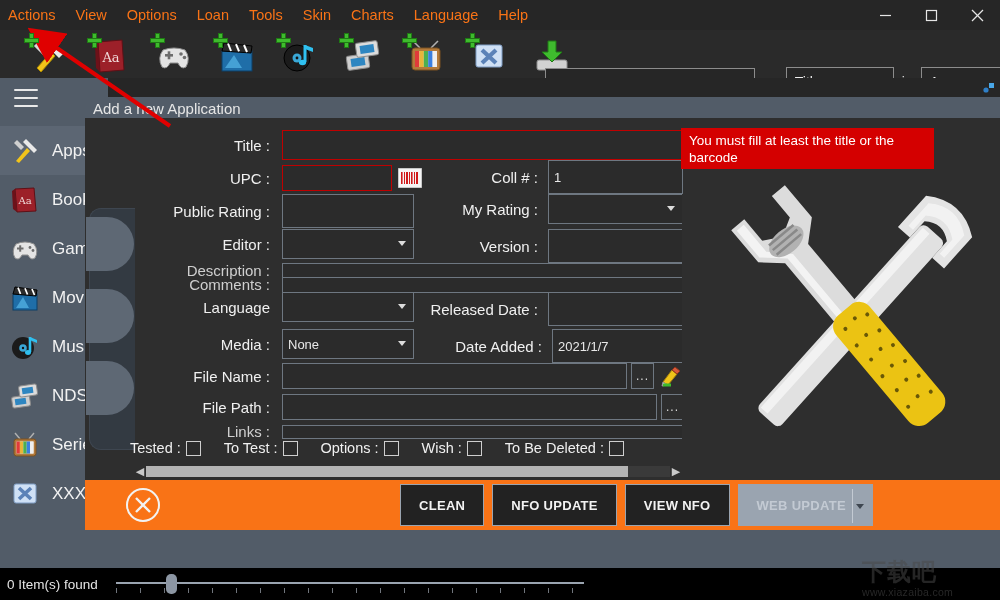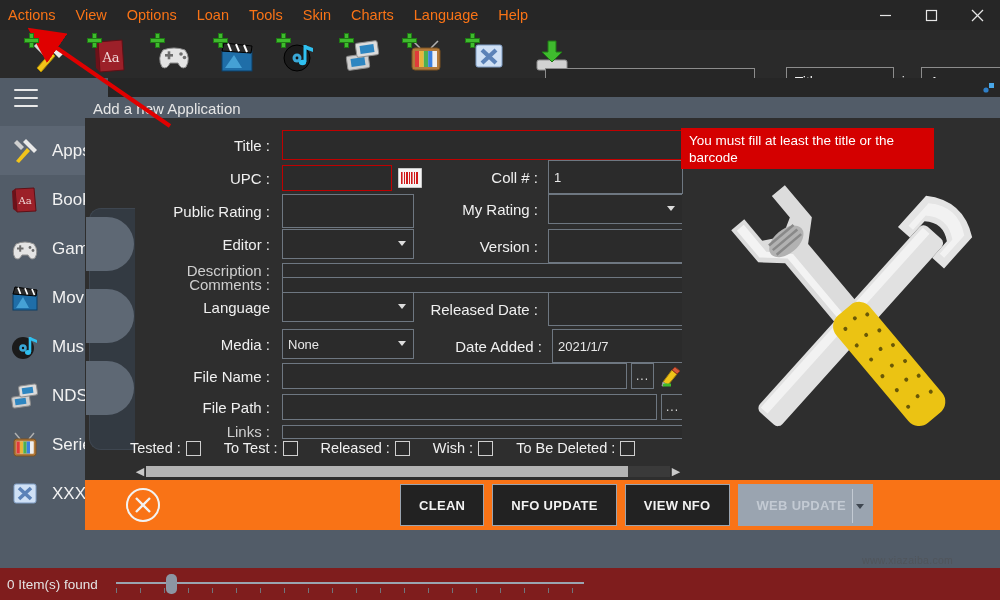--- a/index.html
+++ b/index.html
@@ -187,21 +187,21 @@
     border-top: 5px solid #3e4650;
   }
   .dbtn.disabled::before {
     content: ""; position: absolute; right: 19px; top: 4px; width: 1px; height: 34px;
     background: #c3cad3;
   }
 
   
   .statusbar {
     position: absolute; left: 0; top: 568px; width: 1000px; height: 32px;
-    background: #7f1d1d; display: flex; align-items: center;
+    background: #000000; display: flex; align-items: center;
   }
   .status-text { color: #e4e4e4; font-size: 13.5px; margin-left: 7px; }
   .slider { position: relative; margin-left: 18px; width: 468px; height: 24px; }
   .slider-track {
     position: absolute; left: 0; top: 10px; width: 468px; height: 2px; background: #9aa4b0;
   }
   .slider-ticks { position: absolute; left: 0; top: 16px; width: 468px; height: 6px; }
   .slider-ticks i { position: absolute; top: 0; width: 1px; height: 5px; background: #70757c; }
   .slider-thumb {
     position: absolute; left: 50px; top: 2px; width: 11px; height: 20px;
@@ -667,21 +667,21 @@
     <div class="checkrow">
       <div class="chk-group">
         <span class="chk-label">Tested :</span>
         <span class="chk"></span>
       </div>
       <div class="chk-group">
         <span class="chk-label">To Test :</span>
         <span class="chk"></span>
       </div>
       <div class="chk-group">
-        <span class="chk-label">Released :</span>
+        <span class="chk-label">Options :</span>
         <span class="chk"></span>
       </div>
       <div class="chk-group">
         <span class="chk-label">Wish :</span>
         <span class="chk"></span>
       </div>
       <div class="chk-group">
         <span class="chk-label">To Be Deleted :</span>
         <span class="chk"></span>
       </div>
@@ -746,20 +746,21 @@
         <i style="left:384px"></i>
           <i style="left:408px"></i>
           <i style="left:432px"></i>
           <i style="left:456px"></i>
       </div>
       <div class="slider-thumb"></div>
     </div>
   </div>
 
   <div class="watermark">
+    <div class="wm-char">下载吧</div>
     <div class="wm-url">www.xiazaiba.com</div>
   </div>
 
   <svg class="arrow" viewBox="0 0 180 110">
     <defs>
       <marker id="ah" markerWidth="9" markerHeight="9" refX="1" refY="4.5" orient="auto">
         <path d="M0,0 L9,4.5 L0,9 Z" fill="#e00000"></path>
       </marker>
     </defs>
     <line x1="150" y1="100" x2="34" y2="20" stroke="#e00000" stroke-width="4" marker-end="url(#ah)"></line>

